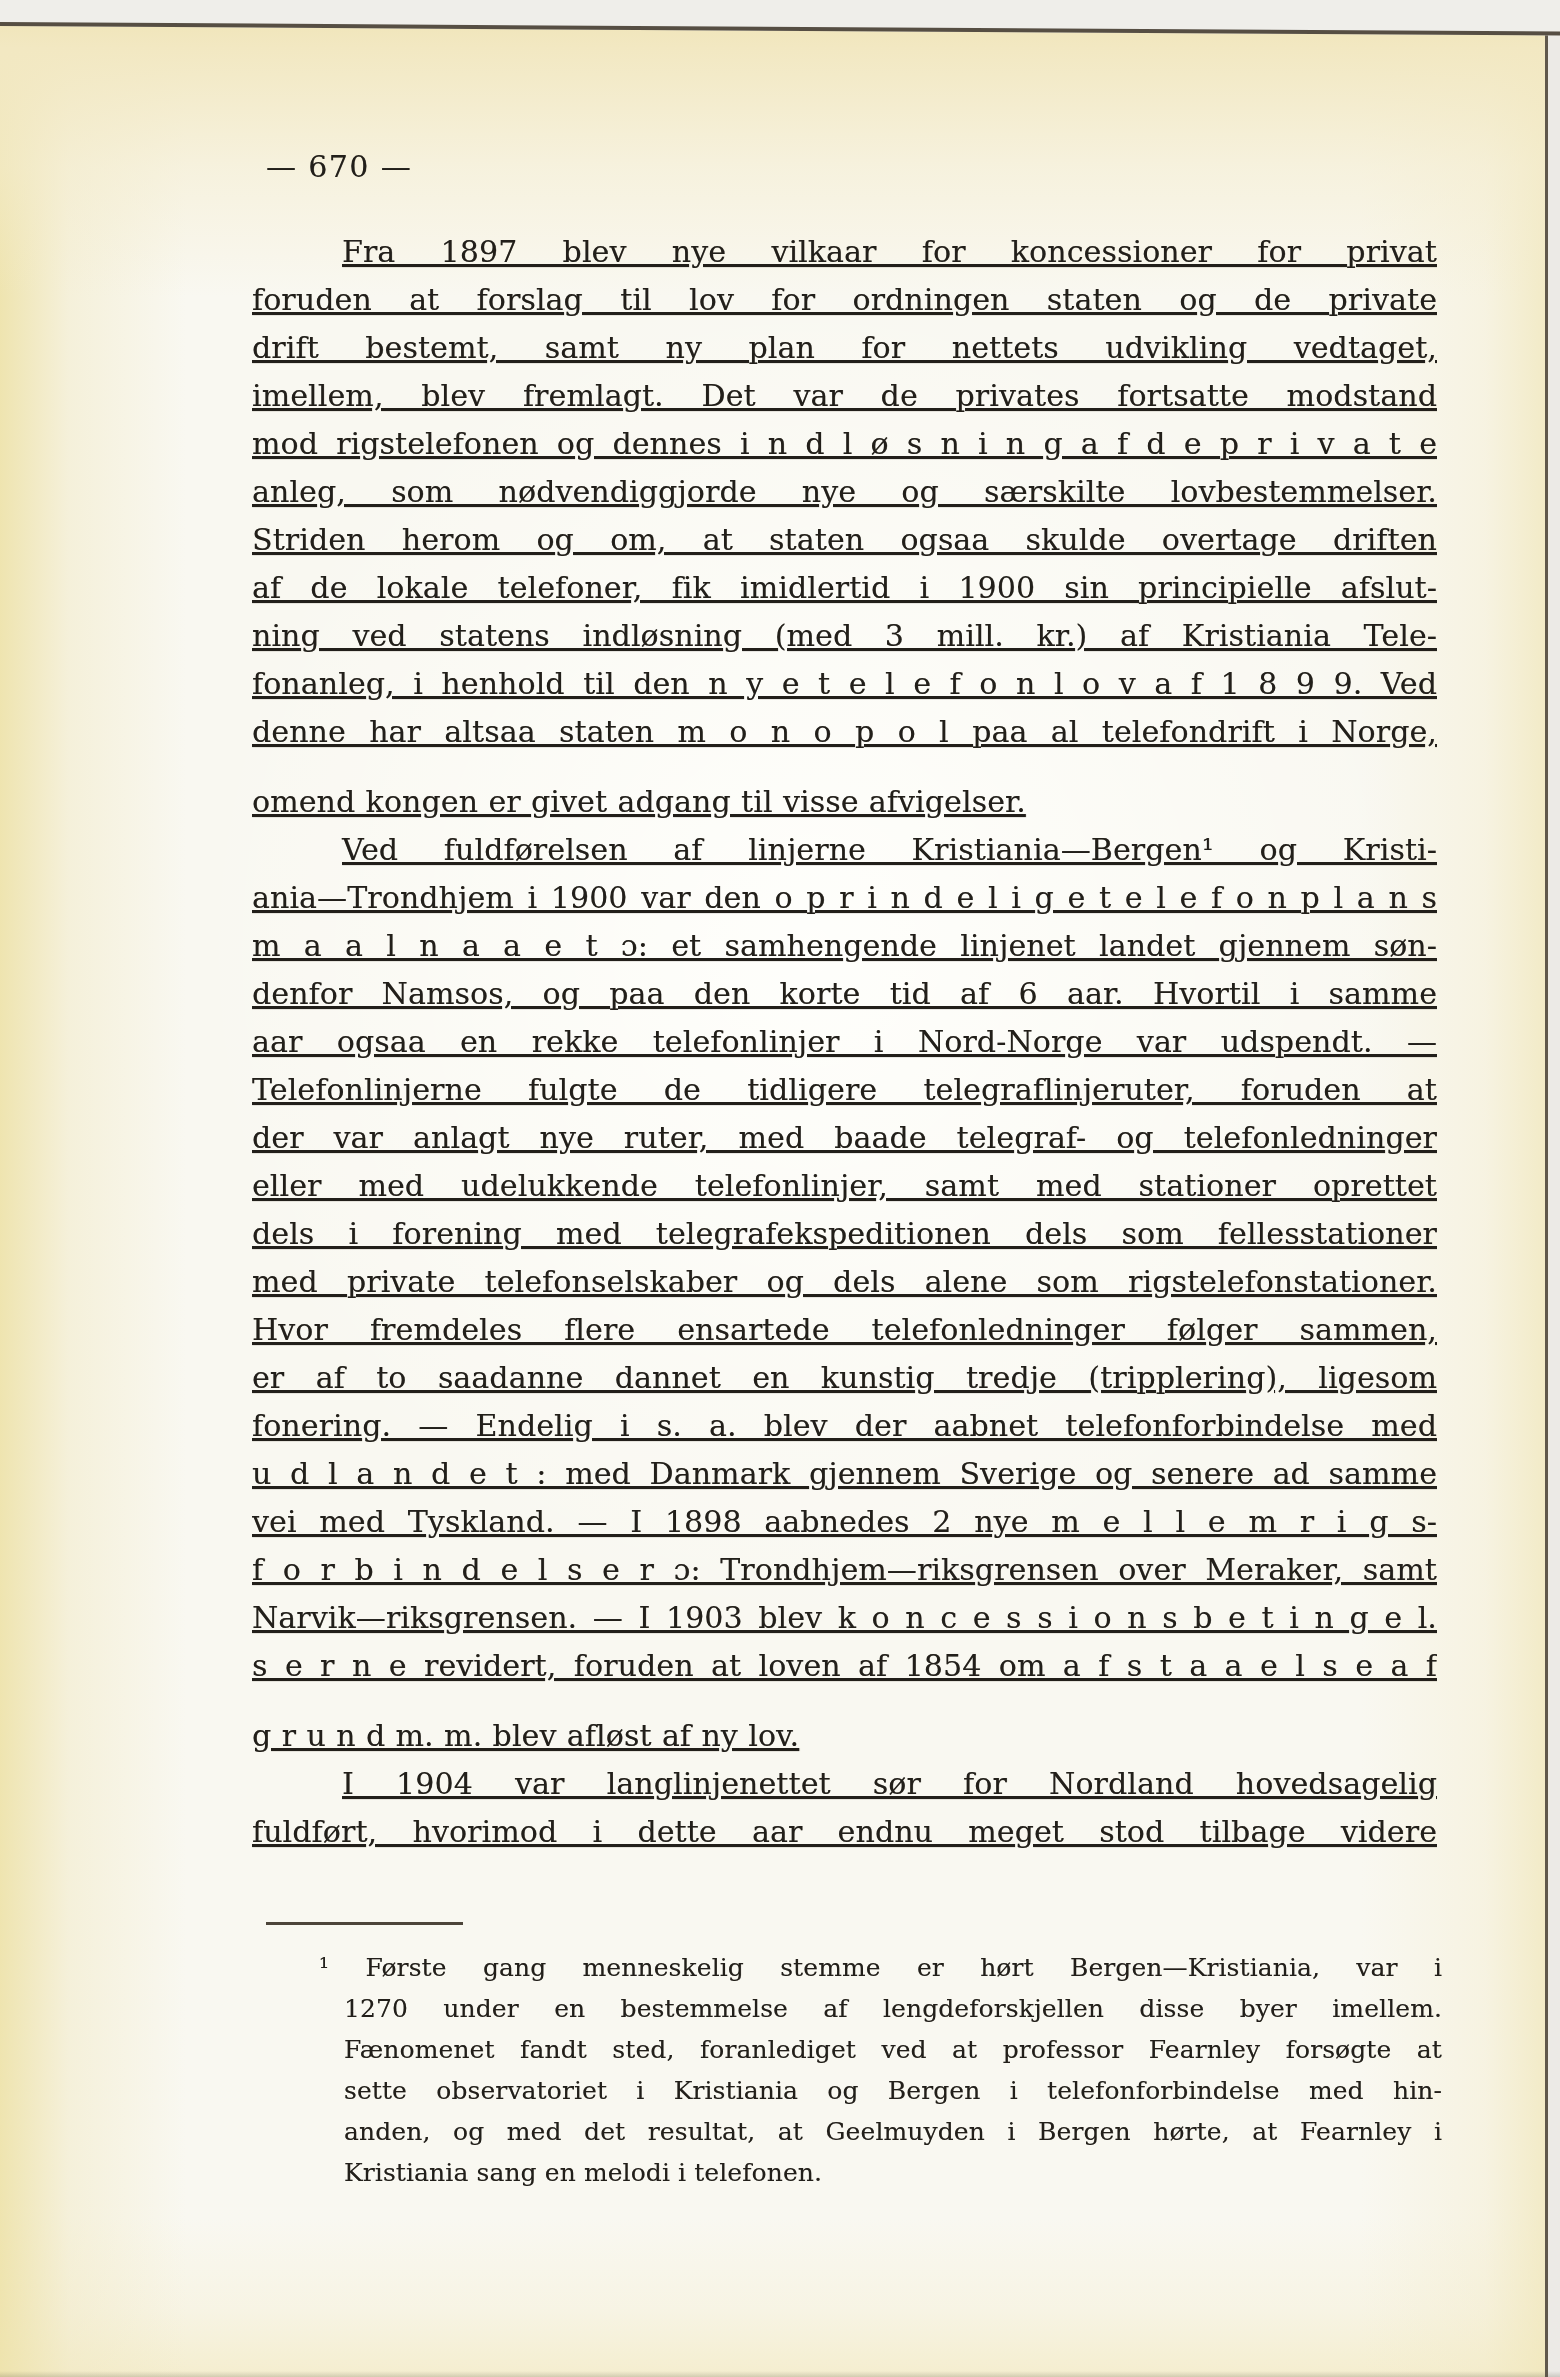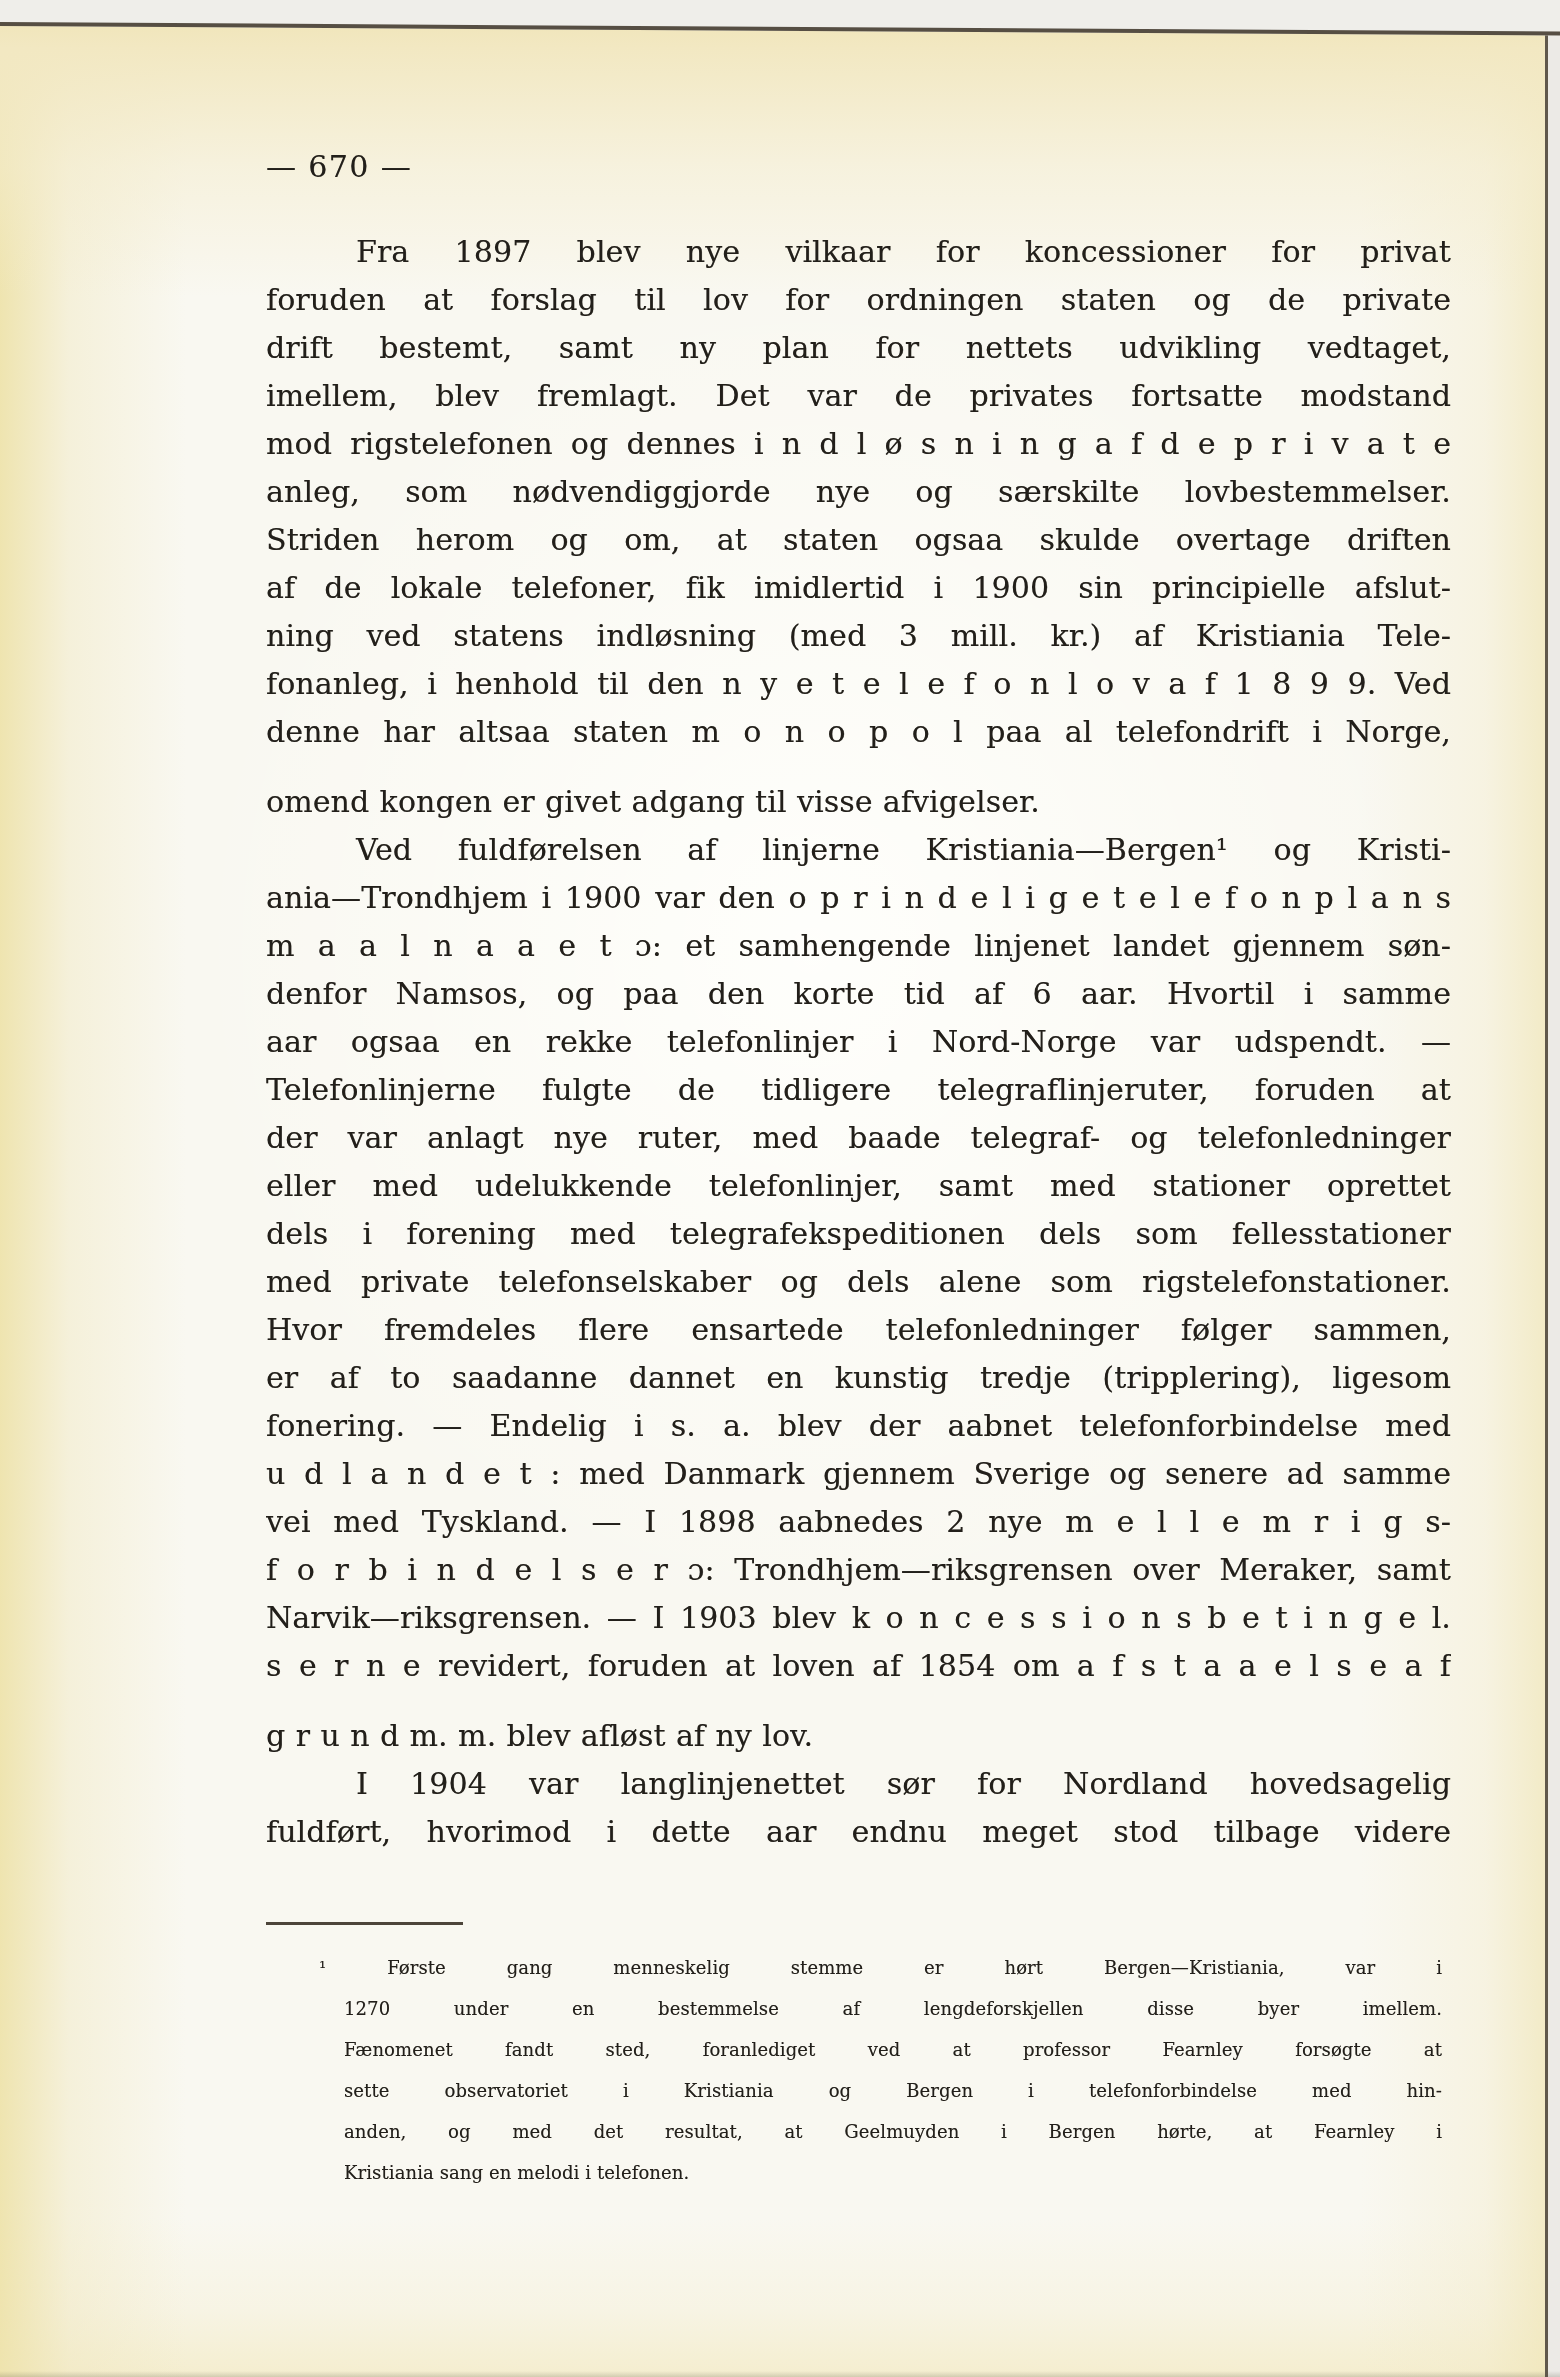--- a/index.html
+++ b/index.html
@@ -42,44 +42,45 @@
   .page-number {
     position: absolute;
     left: 266px; top: 143px; width: 1185px;
     font-size: 30px; line-height: 47px;
     text-align: left;
     letter-spacing: 1.4px;
     text-shadow: 0.2px 0.2px 0.3px rgba(38,33,24,0.5);
   }
   .main-text {
     position: absolute;
-    left: 266px; top: 228px; width: 1185px;
+    left: 252px; top: 228px; width: 1185px;
     font-size: 30px;
     letter-spacing: 0.1px;
     word-spacing: 0.7px;
     text-shadow: 0.2px 0.2px 0.3px rgba(38,33,24,0.5);
+    text-decoration: underline;
   }
   .main-text .ln {
     line-height: 48px; height: 48px;
     text-align: justify;
     text-align-last: justify;
     overflow: hidden;
   }
   .ln.indent { text-indent: 90px; }
   .ln.endp { text-align-last: left; margin-top: 22px; }
   .footnote-rule {
     position: absolute;
     left: 266px; top: 1922px;
     width: 197px; height: 2.8px;
     background: #4d453a;
   }
   .footnote {
     position: absolute;
     left: 344px; top: 1947px; width: 1098px;
-    font-size: 18px;
+    font-size: 25px;
     letter-spacing: 0.1px;
     text-shadow: 0.1px 0.1px 0.3px rgba(38,33,24,0.45);
   }
   .footnote .fln {
     line-height: 41px; height: 41px;
     text-align: justify;
     text-align-last: justify;
     overflow: visible;
   }
   .fln.hang { text-indent: -25px; }

